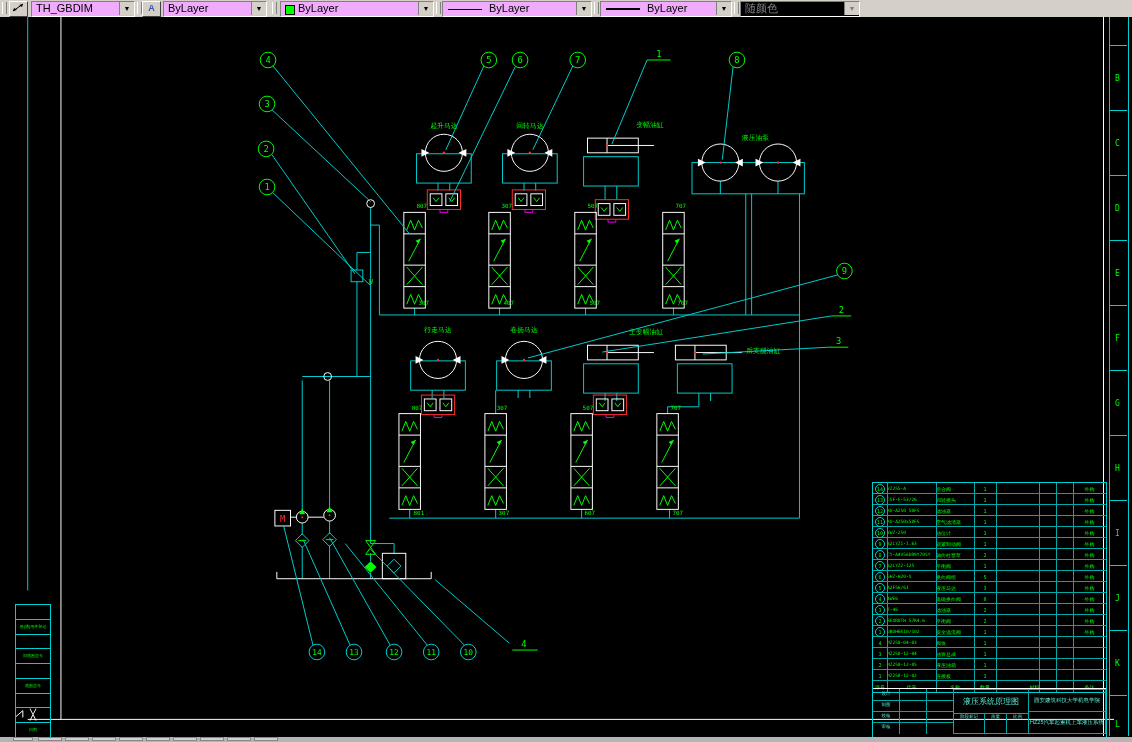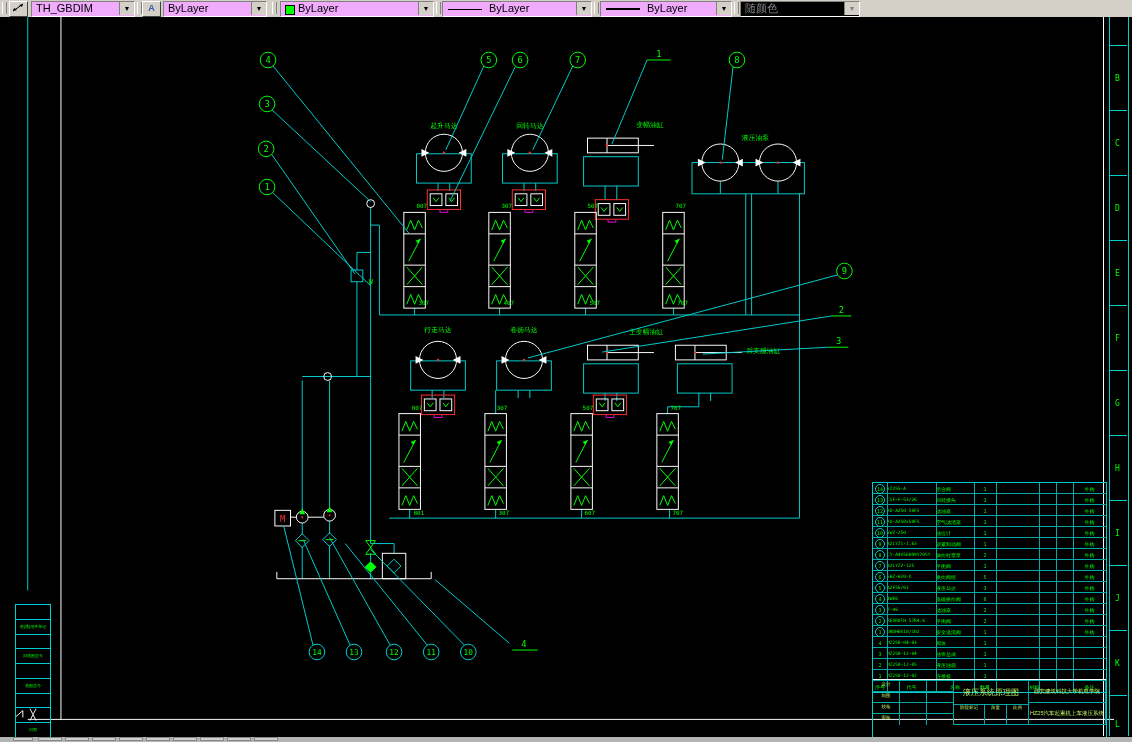--- a/index.html
+++ b/index.html
@@ -57,21 +57,21 @@
   .c1{width:49px;flex:none;overflow:hidden;font-size:4.5px;}
   .c2{width:38px;flex:none;overflow:hidden;}
   .c3{width:22px;text-align:center;flex:none;margin-right:77px;}
   .c7{width:33px;text-align:center;flex:none;}
   .colln{position:absolute;top:0;width:1px;height:209px;background:#00a8a8;}
   #bomhead{position:absolute;left:0;top:198px;width:233px;height:11px;display:flex;
            border-bottom:1px solid #00cfcf;color:#00ff00;font-size:5px;align-items:center;
            background:transparent;}
   #bomhead span{flex:none;text-align:center;}
   
-  #tblock{position:absolute;left:0;top:196px;width:233px;height:45px;border-top:1px solid #fff;color:#bef264;}
+  #tblock{position:absolute;left:0;top:205px;width:233px;height:45px;border-top:1px solid #fff;color:#5eead4;}
   .tb{position:absolute;border:1px solid #00a8a8;box-sizing:border-box;overflow:hidden;
       font-size:4.5px;text-align:center;}
   .tb.big{font-size:8px;line-height:23px;}
   .tb.med{font-size:5.5px;display:flex;align-items:center;justify-content:center;}
   .sigrow{position:absolute;left:0;width:80px;height:11px;border-bottom:1px solid #00a8a8;
           display:flex;font-size:4.5px;}
   .sigrow span{width:26px;border-right:1px solid #00a8a8;overflow:hidden;line-height:10px;text-align:center;}
   
   #taskbar{position:absolute;left:0;top:737px;width:1132px;height:5px;background:#b4b4b4;}
   #taskbar .seg{position:absolute;top:0;height:4px;background:#d0d0d0;border:1px solid #888;box-sizing:border-box;}

